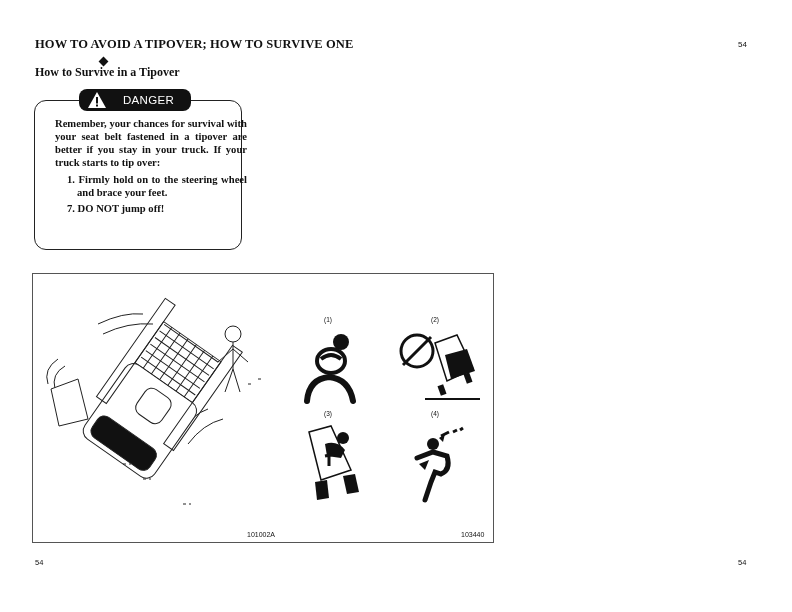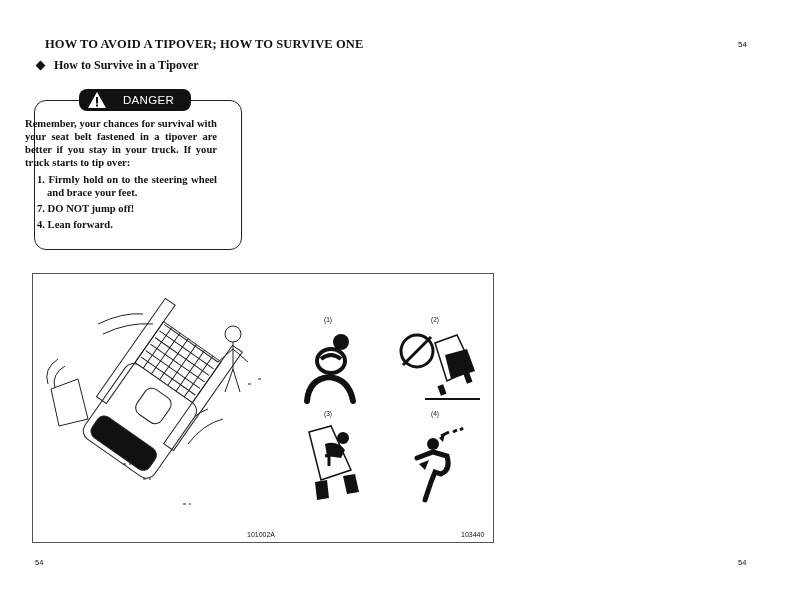--- a/index.html
+++ b/index.html
@@ -1,26 +1,26 @@
 <!DOCTYPE html>
 <html><head>
   <meta charset="utf-8">
   <style>
     html, body { margin:0; padding:0; background:#ffffff; }
     body { width:792px; height:612px; position:relative; overflow:hidden; font-family:"Liberation Serif", serif; color:#111; }
     .abs { position:absolute; }
-    .title { left:45px; top:37px; font-size:12.5px; font-weight:bold; letter-spacing:0.1px; }
+    .title { left:35px; top:37px; font-size:12.5px; font-weight:bold; letter-spacing:0.1px; }
     .pnum-top { left:738px; top:40px; font-family:"Liberation Sans", sans-serif; font-size:8px; }
-    .subtitle { left:35px; top:58px; font-size:12px; font-weight:bold; display:flex; align-items:center; }
+    .subtitle { left:35px; top:58px; font-size:12px; font-weight:bold; display:flex; align-items:center;flex-direction:column; }
     .diamond { display:inline-block; width:7px; height:7px; background:#111; transform:rotate(45deg); margin:0 10px 0 2px; }
     .danger-box { left:34px; top:100px; width:206px; height:148px; border:1.2px solid #222; border-radius:12px; }
     .danger-tag { left:79px; top:89px; width:112px; height:22px; background:#111; border-radius:8px; color:#fff; font-family:"Liberation Sans", sans-serif; font-size:11.5px; display:flex; align-items:center; }
     .warn-icon { margin-left:8px; width:20px; height:18px; }
     .danger-word { margin-left:16px; letter-spacing:0.3px; }
-    .danger-body { left:25px; top:117px; width:192px; font-size:10.6px; font-weight:bold; line-height:13px; text-align:justify; }
+    .danger-body { left:55px; top:117px; width:192px; font-size:10.6px; font-weight:bold; line-height:13px; text-align:justify; }
     .steps { margin:4px 0 0 0; padding:0; list-style:none;font-family:Liberation Serif, serif; }
     .steps li { margin:0 0 3px 6px; text-indent:-10px; padding-left:16px; }
     .figure { left:32px; top:273px; width:460px; height:268px; border:1px solid #555; }
     .fig-code1 { left:246px; top:530px; font-family:"Liberation Sans", sans-serif; font-size:7px; }
     .fig-code2 { left:461px; top:530px; font-family:"Liberation Sans", sans-serif; font-size:7px; }
     .cap { font-family:"Liberation Sans", sans-serif; font-size:6.5px; }
     .pnum-bl { left:35px; top:558px; font-family:"Liberation Sans", sans-serif; font-size:7.5px; }
     .pnum-br { left:738px; top:558px; font-family:"Liberation Sans", sans-serif; font-size:7.5px; }
   </style>
 </head>
@@ -41,21 +41,20 @@
     <rect x="9" y="6" width="2" height="6.5" fill="#111"></rect>
     <rect x="9" y="13.5" width="2" height="2" fill="#111"></rect>
   </svg>
   <span class="danger-word">DANGER</span>
 </div>
 <div class="abs danger-body">
   <div>Remember, your chances for survival with your seat belt fastened in a tipover are better if you stay in your truck. If your truck starts to tip over:</div>
   <ul class="steps">
     <li>1. Firmly hold on to the steering wheel and brace your feet.</li>
     <li>7. DO NOT jump off!</li>
-    <li>4. Lean forward.</li>
   </ul>
 </div>
 
 <div class="abs figure">
   <svg width="460" height="268" viewBox="0 0 460 268" style="position:absolute;left:0;top:0;">
     <g fill="none" stroke="#222" stroke-width="1">
 
       <path d="M65 50 Q90 38 110 40"></path>
         <path d="M70 60 Q95 48 120 50"></path>
       <path d="M115 85 Q135 75 150 78"></path>

